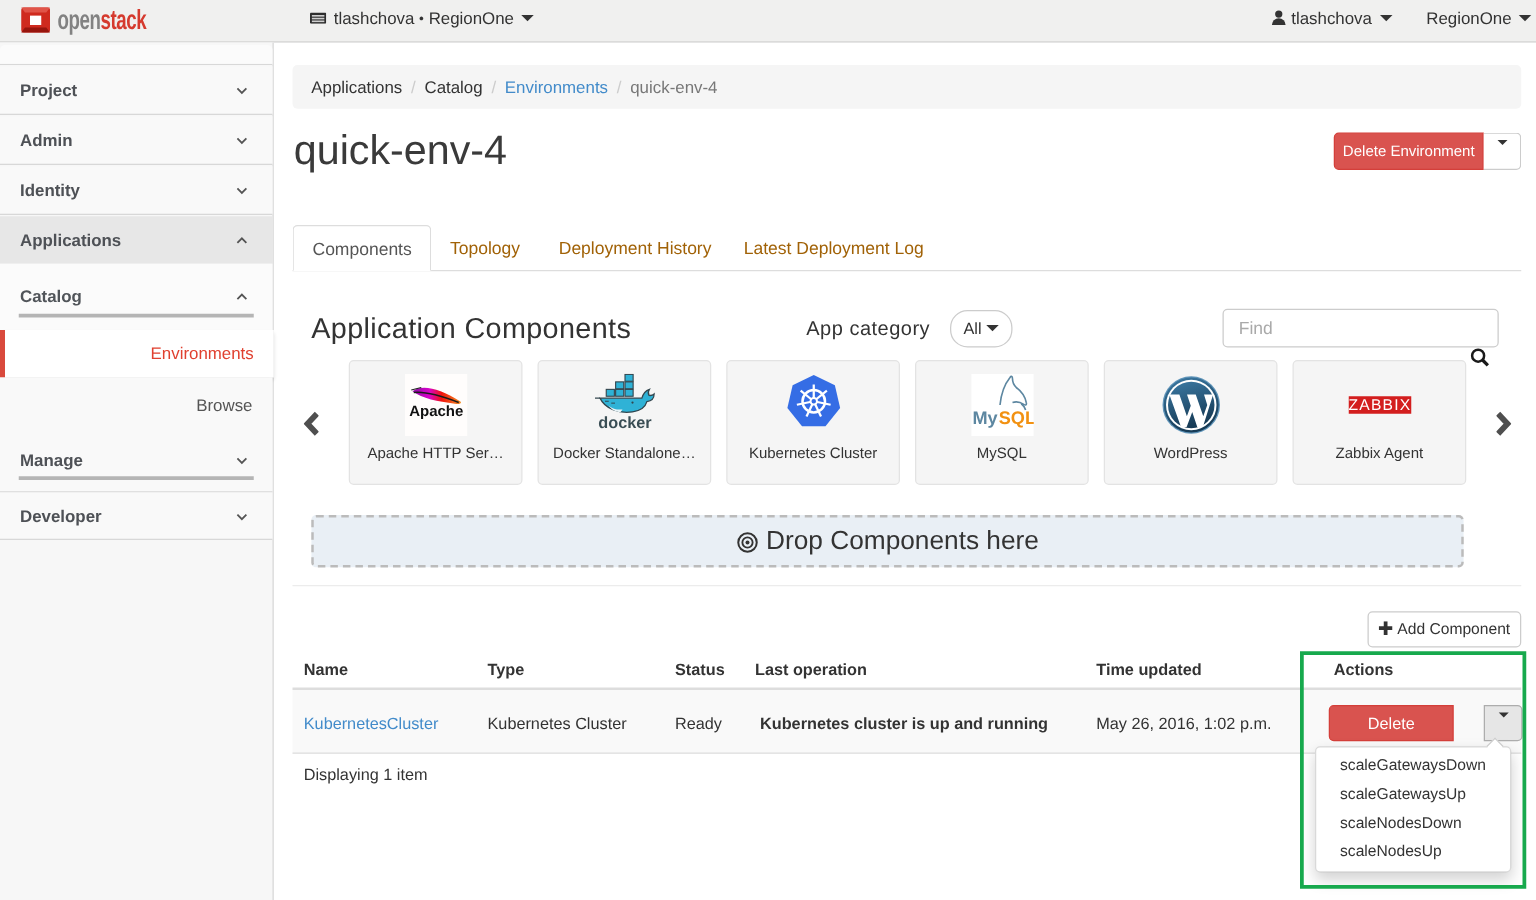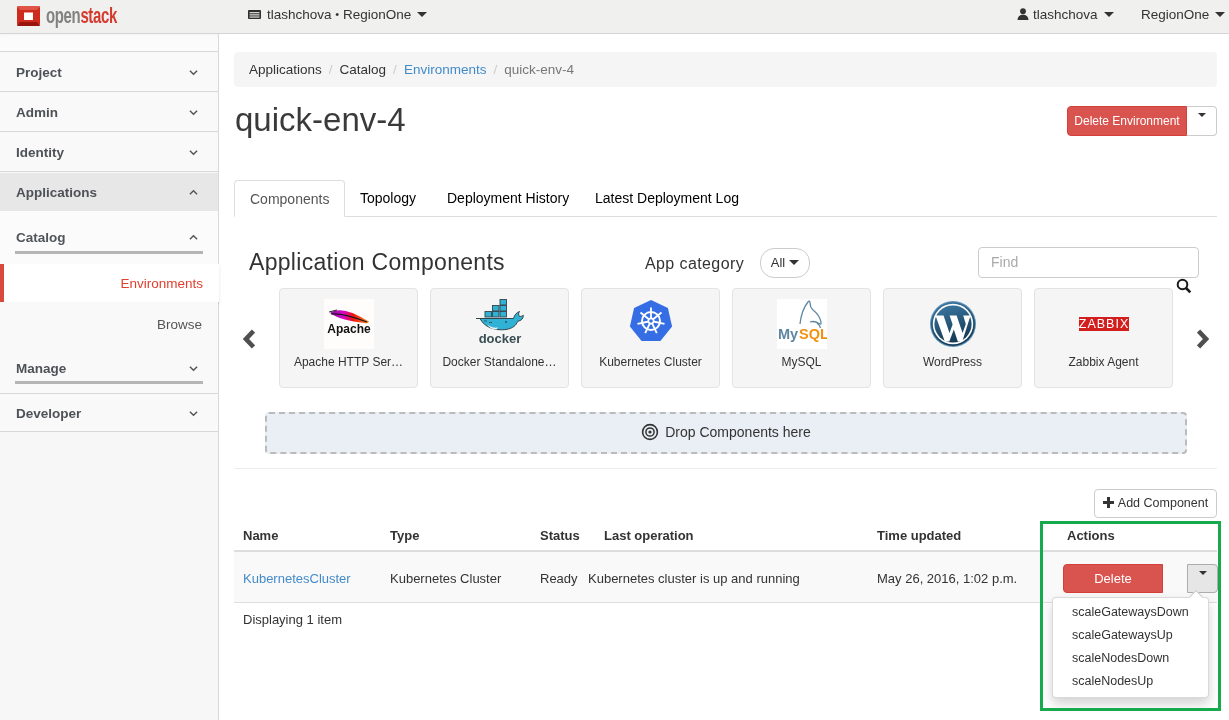--- a/index.html
+++ b/index.html
@@ -30,37 +30,37 @@
 
 .btn-red { background:#d9534f; border:1px solid #d43f3a; color:#fff; font-size:13px; text-align:center; border-radius:4px 0 0 4px; }
 .btn-caret { background:#fff; border:1px solid #ccc; border-left:none; border-radius:0 4px 4px 0; text-align:center; }
 
 #delenv { position:absolute; left:1067px; top:106px; width:120px; height:30px; line-height:28px; font-size:12px; }
 #delenv-c { position:absolute; left:1187px; top:106px; width:30px; height:30px; }
 #delenv-c .caret { margin:0; margin-bottom:3px; border-left-width:4.5px; border-right-width:4.5px; border-top-width:4.5px; }
 
 
 #tabbar { position:absolute; left:234px; top:180px; width:983px; height:37px; border-bottom:1px solid #ddd; }
-.tab { position:absolute; top:180px; height:37px; line-height:37px; font-size:14px; color:#000000; }
+.tab { position:absolute; top:180px; height:37px; line-height:37px; font-size:14px; color:#a16207; }
 #tab-active { position:absolute; left:234px; top:180px; height:37px; line-height:36px; background:#fff; border:1px solid #ddd; border-bottom:1px solid #fff; border-radius:4px 4px 0 0; color:#555; font-size:14px; padding:0 15px; }
 
 #appcomp-h { position:absolute; left:249px; top:249px; font-size:23px; letter-spacing:0.3px; color:#333; }
 #appcat { position:absolute; left:645px; top:255px; font-size:16px; letter-spacing:0.4px; color:#333; }
 #allbtn { position:absolute; left:760px; top:248px; width:50px; height:30px; background:#fff; border:1px solid #ccc; border-radius:14px; font-size:13px; color:#333; text-align:center; line-height:28px; }
 #findbox { position:absolute; left:978px; top:247px; width:221px; height:31px; background:#fff; border:1px solid #ccc; border-radius:4px; font-size:14px; color:#a9a9a9; line-height:29px; padding-left:12px; }
 #magnify { position:absolute; left:1176px; top:278px; }
 
 
 .tile { position:absolute; top:288px; width:139px; height:100px; background:#f5f5f5; border:1px solid #e3e3e3; border-radius:4px; }
 .tile .icon { position:absolute; left:50%; top:10px; transform:translateX(-50%); }
 .tile .tlbl { position:absolute; left:0; width:100%; top:66px; text-align:center; font-size:12px; color:#333; }
 #chevL { position:absolute; left:243px; top:329px; }
 #chevR { position:absolute; left:1197px; top:329px; }
 
-#droparea { position:absolute; left:265px; top:412px; width:922px; height:42px; background:#e9eff5; border:2px dashed #bbb; border-radius:4px; text-align:center; font-size:14px; color:#333; line-height:37px; }
+#droparea { position:absolute; left:249px; top:412px; width:922px; height:42px; background:#e9eff5; border:2px dashed #bbb; border-radius:4px; text-align:center; font-size:21px; color:#333; line-height:37px; }
 #hr1 { position:absolute; left:234px; top:468px; width:983px; height:1px; background:#ececec; }
 
 #addcomp { position:absolute; left:1094px; top:489px; width:123px; height:29px; background:#fff; border:1px solid #ccc; border-radius:4px; font-size:12.5px; color:#333; text-align:center; line-height:27px; }
 
 
 .th { position:absolute; font-size:13px; font-weight:bold; color:#333; top:528px; }
 #thead-border { position:absolute; left:234px; top:550px; width:983px; height:2px; background:#ddd; }
 #trow { position:absolute; left:234px; top:552px; width:983px; height:51px; background:#f9f9f9; border-bottom:1px solid #ddd; }
 .td { position:absolute; font-size:13px; color:#333; top:571px; }
 #displaying { position:absolute; left:243px; top:612px; font-size:13px; color:#333; }
@@ -319,21 +319,21 @@
 <span class="th" style="left:390px;">Type</span>
 <span class="th" style="left:540px;">Status</span>
 <span class="th" style="left:604px;">Last operation</span>
 <span class="th" style="left:877px;">Time updated</span>
 <span class="th" style="left:1067px;">Actions</span>
 <div id="thead-border"></div>
 <div id="trow"></div>
 <span class="td" style="left:243px; color:#428bca;">KubernetesCluster</span>
 <span class="td" style="left:390px;">Kubernetes Cluster</span>
 <span class="td" style="left:540px;">Ready</span>
-<span class="td" style="left:588px;">Kubernetes cluster is up and running</span>
+<span class="td" style="left:608px;font-weight:bold;">Kubernetes cluster is up and running</span>
 <span class="td" style="left:877px;">May 26, 2016, 1:02 p.m.</span>
 <div id="displaying">Displaying 1 item</div>
 
 <div id="delcomp" class="btn-red" style="border-radius:4px 0 0 4px;">Delete Component</div>
 <div id="delcomp-c" class="btn-caret" style="background:#e6e6e6; border:1px solid #adadad; border-radius:0 4px 4px 0;"><span class="caret"></span></div>
 
 <div id="ddmenu">
   <span class="item" style="top:7px;">scaleGatewaysDown</span>
   <span class="item" style="top:30px;">scaleGatewaysUp</span>
   <span class="item" style="top:53px;">scaleNodesDown</span>

